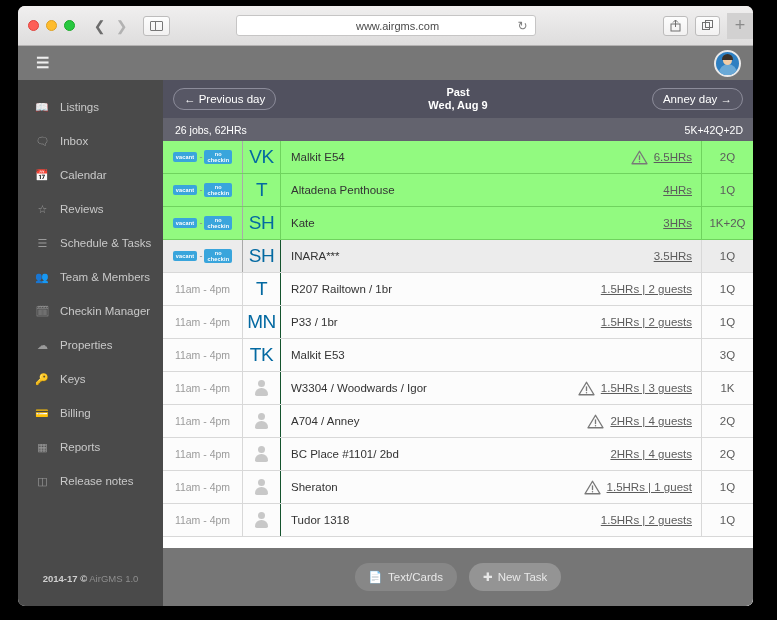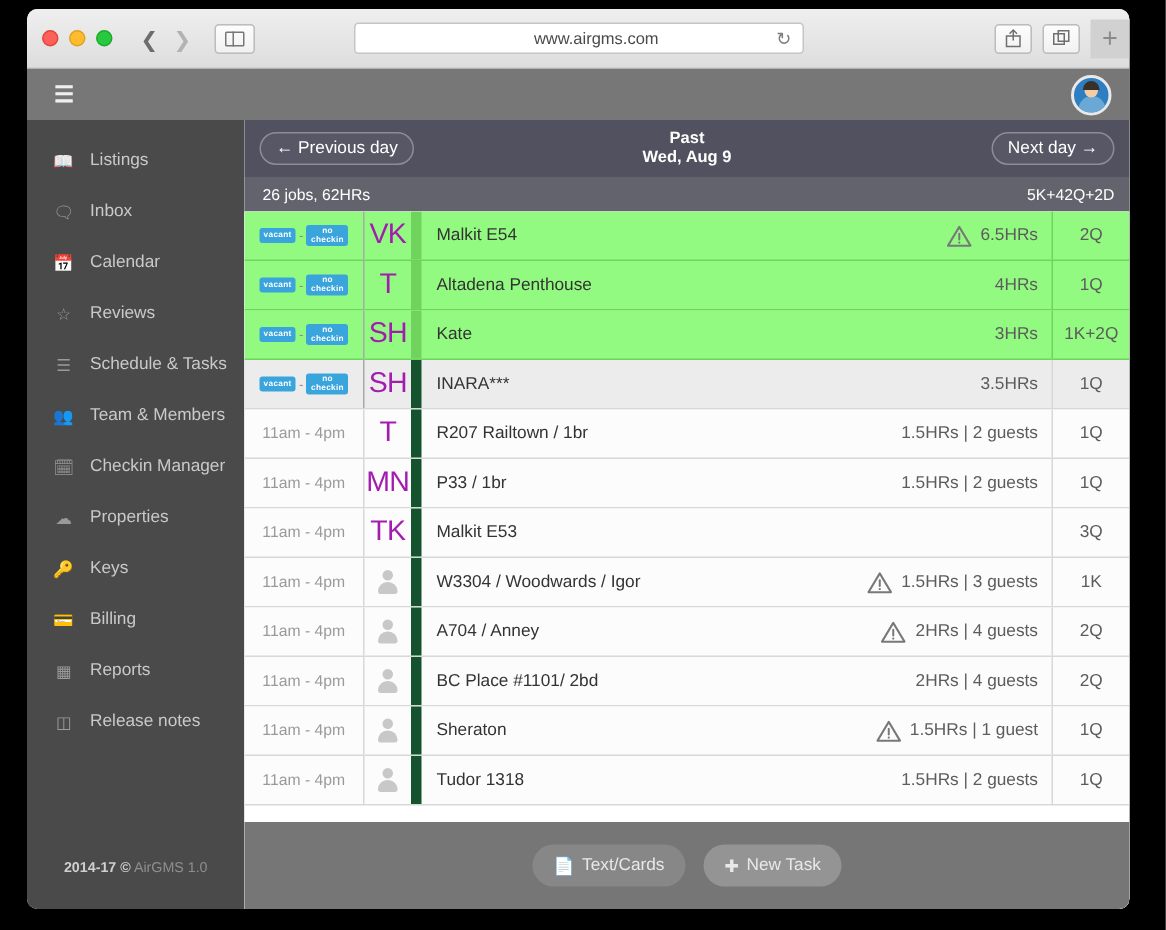--- a/index.html
+++ b/index.html
@@ -135,34 +135,34 @@
   }
   .row.green .c-time, .row.gray .c-time { border-right-color: #a9a9a9; }
   .badge {
     background: #39a5dc; color: #fff; border-radius: 2px;
     font-size: 5.5px; line-height: 6px; text-align: center;
     padding: 2px 3px; font-weight: bold; letter-spacing: .2px;
   }
   .badge.two { padding: 1px 3px; }
   .dash { color: #8c8c8c; font-size: 9px; }
   .c-init {
-    width: 38px; flex: 0 0 38px; border-right: 7px solid #14532d;
+    width: 38px; flex: 0 0 38px; border-right: 1px solid #14532d;
     display: flex; align-items: center; justify-content: center;
-    font-size: 19px; color: #a21caf; font-weight: 500; letter-spacing: -0.5px;
+    font-size: 19px; color: #0369a1; font-weight: 500; letter-spacing: -0.5px;
   }
   .row.green .c-init { border-right-color: #6fd35e; }
   .person {
     width: 17px; height: 17px; position: relative;
   }
   .p-head { position:absolute; top:0; left:5px; width:7px; height:7px; border-radius:50%; background:#c8c8c8; }
   .p-body { position:absolute; bottom:1px; left:2px; width:13px; height:8px; border-radius:7px 7px 2px 2px; background:#c8c8c8; }
   .c-name { flex: 1; display: flex; align-items: center; padding-left: 10px; min-width: 0; overflow: hidden; white-space: nowrap; }
   .c-meta {
     display: flex; align-items: center; justify-content: center; gap: 6px;
-    padding-right: 9px; color: #5c5c5c; white-space: nowrap;
+    padding-right: 9px; color: #5c5c5c; white-space: nowrap; text-decoration: underline;
   }
   .c-room {
     width: 52px; flex: 0 0 52px; border-left: 1px solid #d8d8d8;
     display: flex; align-items: center; justify-content: center;
     color: #5c5c5c;
   }
   .row.green .c-room { border-left-color: #6fd35e; }
   .warn { width: 17px; height: 15px; flex: 0 0 17px; }
   .footerbar {
     position: absolute; left: 0; right: 0; bottom: 0; height: 58px;
@@ -289,21 +289,21 @@
         <div class="daynav">
           <div class="navpill">
             <span>←</span>
             <span>Previous day</span>
           </div>
           <div class="daytitle">
             <div>Past</div>
             <div>Wed, Aug 9</div>
           </div>
           <div class="navpill next">
-            <span>Next day</span>
+            <span>Anney day</span>
             <span>→</span>
           </div>
         </div>
 
         <div class="summary">
           <span>26 jobs, 62HRs</span>
           <span>5K+42Q+2D</span>
         </div>
 
         <div class="table" id="job-table">

